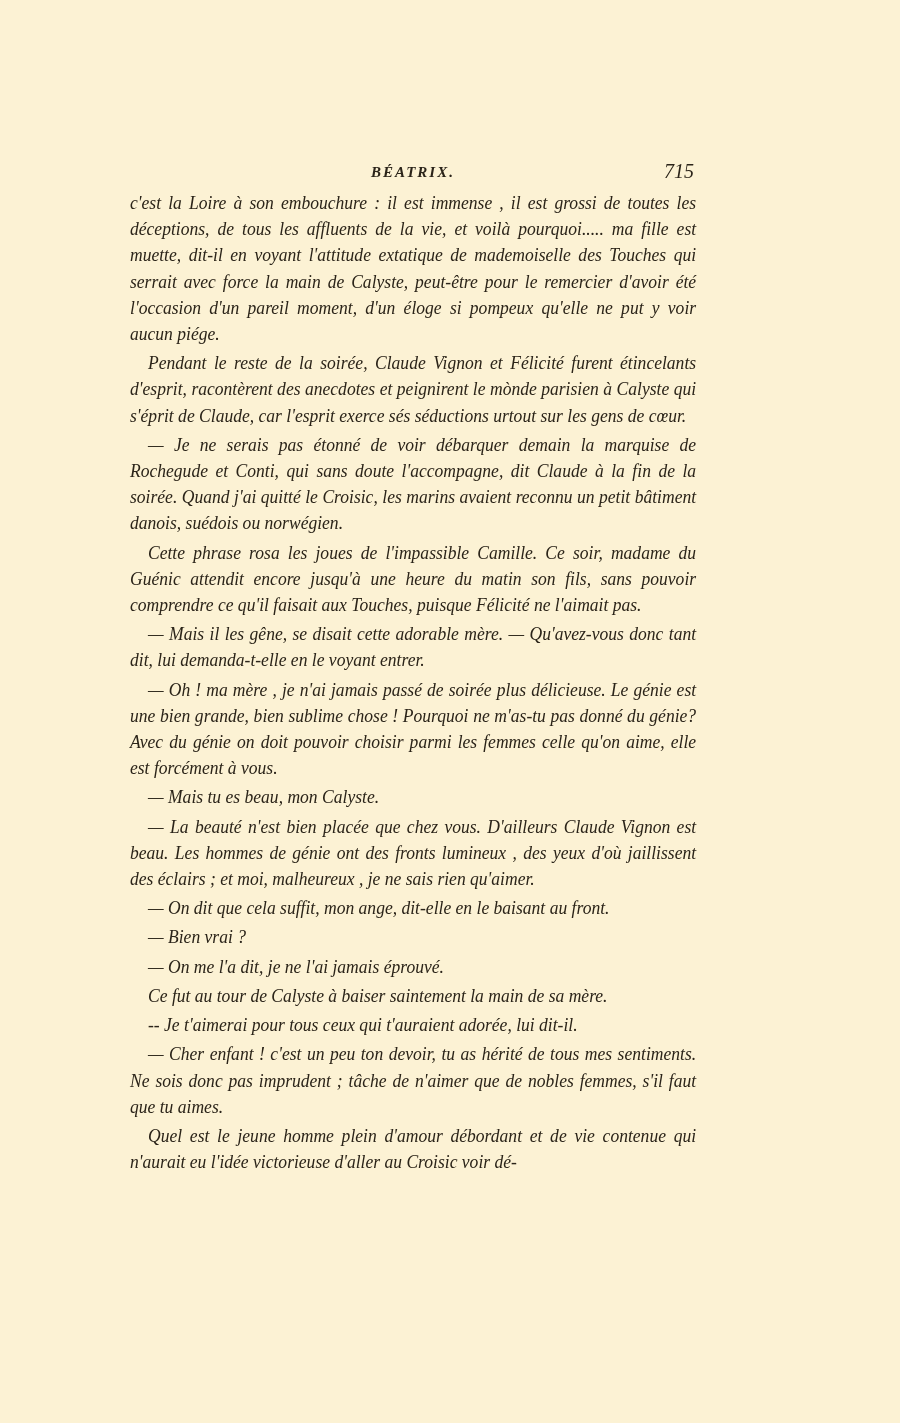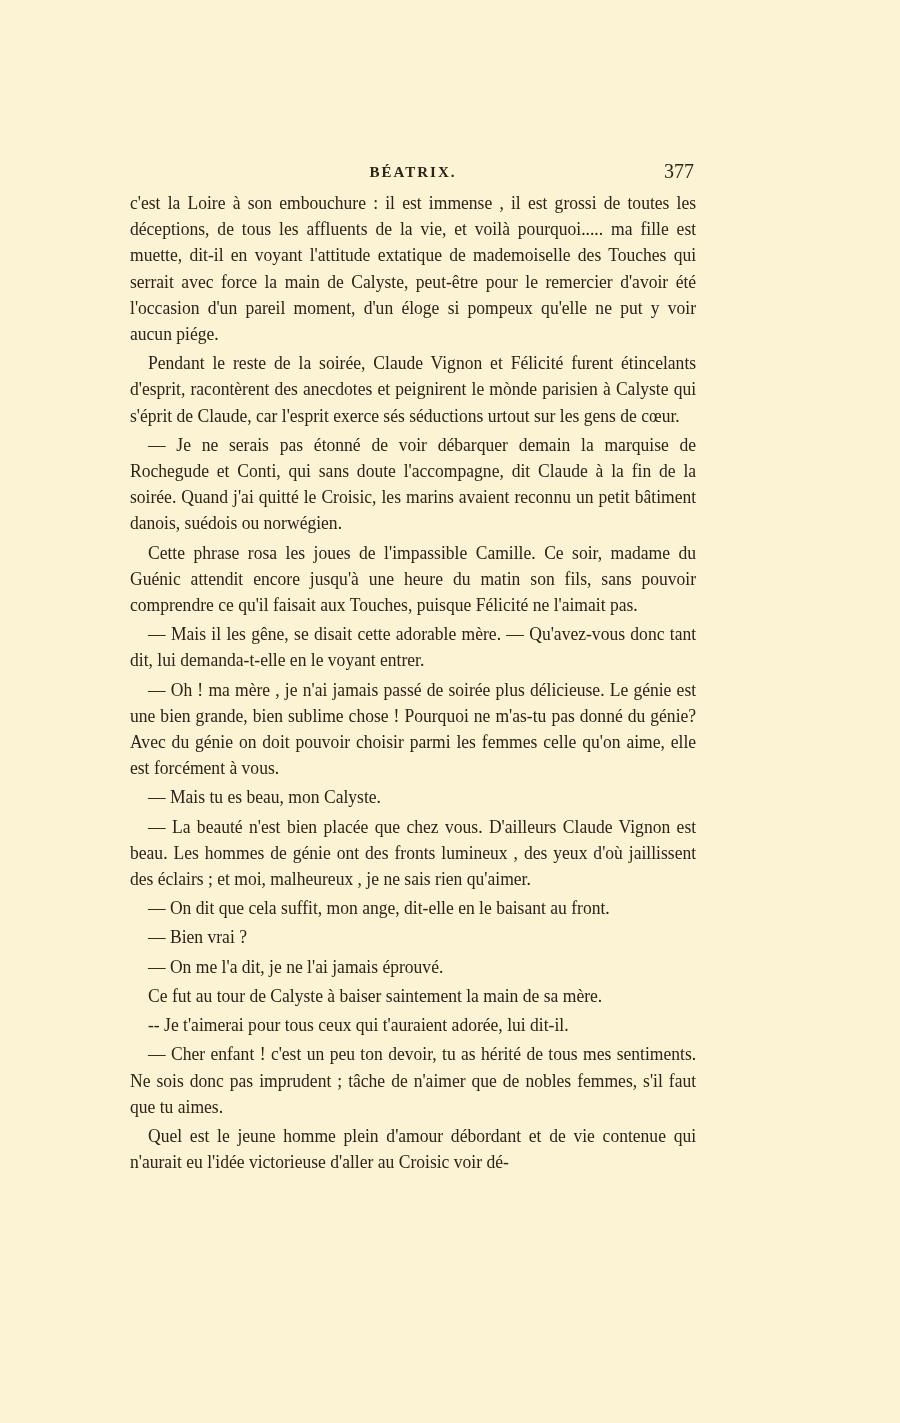--- a/index.html
+++ b/index.html
@@ -8,20 +8,21 @@
       background: #fcf2d4;
       position: relative;
       overflow: hidden;
       font-family: "Liberation Serif", "DejaVu Serif", serif;
       color: #2b2419;
     }
     .page {
       position: absolute;
       left: 130px; top: 160px;
       width: 566px;
+      font-style: italic;
     }
     .running-head {
       position: relative;
       height: 30px;
       font-size: 19px;
     }
     .running-title {
       position: absolute;
       left: 0; right: 0; top: 0;
       text-align: center;
@@ -46,21 +47,21 @@
     .para { margin: 0; }
     .para.indent { text-indent: 20px; }
     .para.gap { margin-top: 3px; }
   </style>
 </head>
 <body>
 
 <div class="page">
   <div class="running-head">
     <span class="running-title">BÉATRIX.</span>
-    <span class="page-number">377</span>
+    <span class="page-number">715</span>
   </div>
 
   <div class="body-text">
     <p class="para">c'est la Loire à son embouchure : il est immense , il est grossi de toutes les déceptions, de tous les affluents de la vie, et voilà pourquoi..... ma fille est muette, dit-il en voyant l'attitude extatique de mademoiselle des Touches qui serrait avec force la main de Calyste, peut-être pour le remercier d'avoir été l'occasion d'un pareil moment, d'un éloge si pompeux qu'elle ne put y voir aucun piége.</p>
     <p class="para indent gap">Pendant le reste de la soirée, Claude Vignon et Félicité furent étincelants d'esprit, racontèrent des anecdotes et peignirent le mònde parisien à Calyste qui s'éprit de Claude, car l'esprit exerce sés séductions  urtout sur les gens de cœur.</p>
     <p class="para indent gap">— Je ne serais pas étonné de voir débarquer demain la marquise de Rochegude et Conti, qui sans doute l'accompagne, dit Claude à la fin de la soirée. Quand j'ai quitté le Croisic, les marins avaient reconnu un petit bâtiment danois, suédois ou norwégien.</p>
     <p class="para indent gap">Cette phrase rosa les joues de l'impassible Camille. Ce soir, madame du Guénic attendit encore jusqu'à une heure du matin son fils, sans pouvoir comprendre ce qu'il faisait aux Touches, puisque Félicité ne l'aimait pas.</p>
     <p class="para indent gap">— Mais il les gêne, se disait cette adorable mère. — Qu'avez-vous donc tant dit, lui demanda-t-elle en le voyant entrer.</p>
     <p class="para indent gap">— Oh ! ma mère , je n'ai jamais passé de soirée plus délicieuse. Le génie est une bien grande, bien sublime chose ! Pourquoi ne m'as-tu pas donné du génie? Avec du génie on doit pouvoir choisir parmi les femmes celle qu'on aime, elle est forcément à vous.</p>
     <p class="para indent gap">— Mais tu es beau, mon Calyste.</p>

